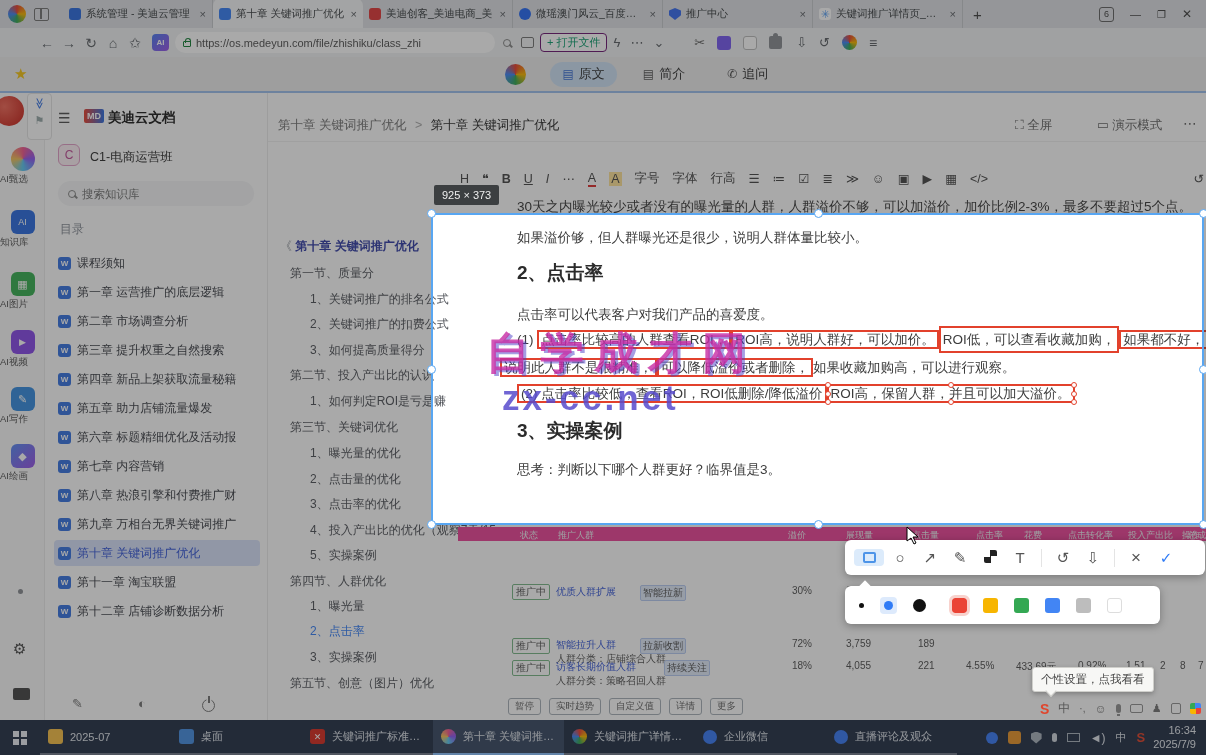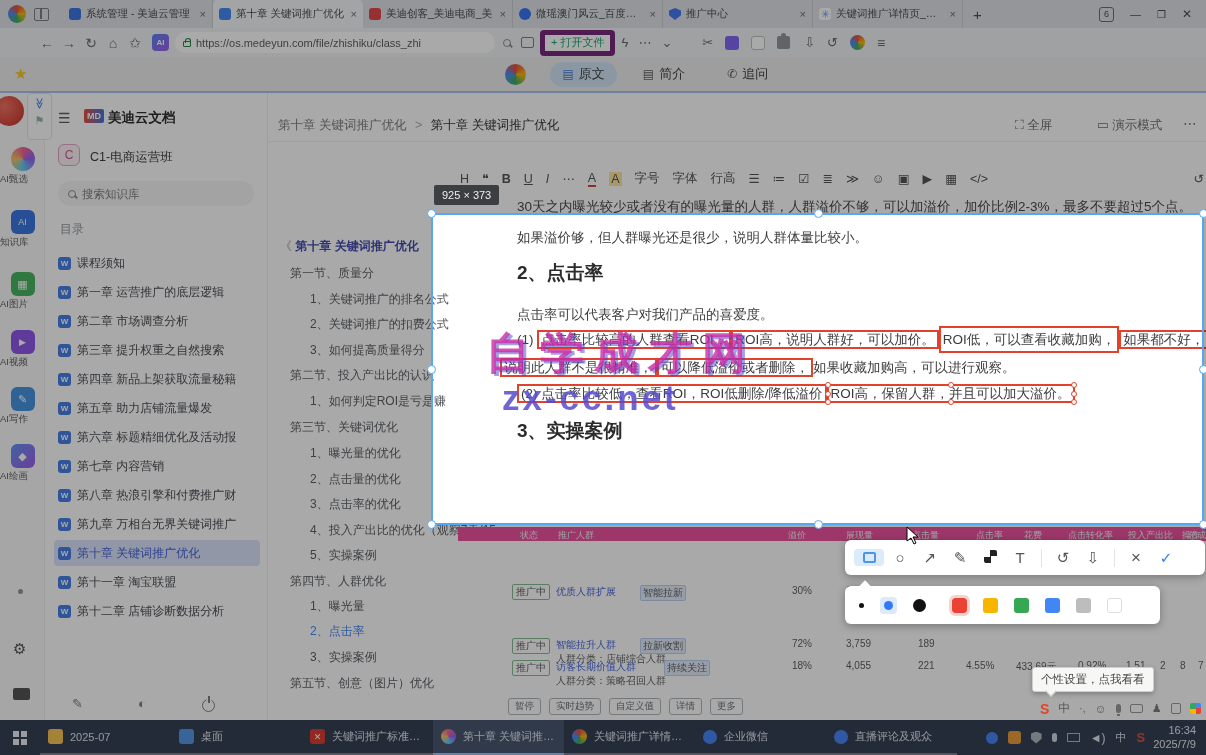--- a/index.html
+++ b/index.html
@@ -27,21 +27,21 @@
   .aibadge{width:17px;height:17px;border-radius:4px;background:linear-gradient(135deg,#4d7df2,#9b55e8);
            color:#fff;font-size:8px;font-weight:bold;display:flex;align-items:center;justify-content:center;margin:0 6px}
   .omni{width:320px;height:21px;background:#fff;border-radius:11px;display:flex;align-items:center;
         padding:0 8px;gap:5px;font-size:11px}
   .lock{width:8px;height:6px;border:1.2px solid #188038;border-radius:1px;position:relative;flex:none;margin-top:3px}
   .lock::before{content:"";position:absolute;left:1px;top:-4px;width:4px;height:4px;border:1.2px solid #188038;
                 border-bottom:none;border-radius:3px 3px 0 0}
   .lens{width:8px;height:8px;border:1.5px solid #888;border-radius:50%;position:relative;flex:none}
   .lens::after{content:"";position:absolute;width:4px;height:1.5px;background:#888;transform:rotate(45deg);right:-3px;bottom:-1px}
   .imgic{width:13px;height:11px;border:1.3px solid #777;border-radius:2px}
-  .openfile{height:19px;border:5px solid #701a75;color:#0f9d6e;border-radius:4px;font-size:11px;
+  .openfile{height:19px;border:1px solid #701a75;color:#0f9d6e;border-radius:4px;font-size:11px;
             display:flex;align-items:center;padding:8px 6px;background:#fff;margin:0 6px}
   .psearch{width:185px;height:21px;background:#fff;border-radius:11px;display:flex;align-items:center;gap:5px;
            padding:0 8px;margin-left:26px}
   .psearch input{border:none;outline:none;font-size:11px;color:#888;width:140px;background:transparent}
   .sq-purple{width:14px;height:14px;border-radius:3px;background:#7a5cf0}
   .sq-white{width:14px;height:14px;border-radius:3px;background:#fff;border:1px solid #bbb}
   .puzzle{width:13px;height:13px;background:#8b8f94;border-radius:2px;position:relative}
   .puzzle::after{content:"";position:absolute;left:4px;top:-3px;width:5px;height:5px;border-radius:50%;background:#8b8f94}
   .aibar{left:0;top:57px;width:1206px;height:36px;background:#ededee;border-bottom:2px solid #9fc0ee;
          display:flex;align-items:center}
@@ -394,20 +394,21 @@
   <div class="a doc" style="left:517px;top:331px">
     <span>(1) </span><span class="rbox">点击率比较高的人群查看ROI，</span><span class="rbox">ROI高，说明人群好，可以加价。</span><span class="rbox" style="padding:4px 2px">ROI低，可以查看收藏加购，</span><span class="rbox">如果都不好，</span>
   </div>
   <div class="a doc" style="left:500px;top:359px">
     <span class="rbox">说明此人群不是很精准，</span><span class="rbox">可以降低溢价或者删除，</span><span>如果收藏加购高，可以进行观察。</span>
   </div>
   <div class="a doc" style="left:517px;top:385px">
     <span class="rbox">(2) 点击率比较低，查看ROI，ROI低删除/降低溢价</span><span class="selbox"><span>ROI高，保留人群，并且可以加大溢价。</span><i class="hdot" style="left:-4px;top:-4px"></i><i class="hdot" style="right:-4px;top:-4px"></i><i class="hdot" style="left:-4px;bottom:-4px"></i><i class="hdot" style="right:-4px;bottom:-4px"></i><i class="hdot" style="left:calc(50% - 3px);top:-4px"></i><i class="hdot" style="left:calc(50% - 3px);bottom:-4px"></i><i class="hdot" style="left:-4px;top:calc(50% - 3px)"></i><i class="hdot" style="right:-4px;top:calc(50% - 3px)"></i></span>
   </div>
   <div class="a h3" style="left:517px;top:418px">3、实操案例</div>
+  <div class="a doc" style="left:517px;top:461px">思考：判断以下哪个人群更好？临界值是3。</div>
 
   <div class="a wm1">自学成才网</div>
   <div class="a wm2">zx-cc.net</div>
 
   <div class="a thead">
     <span style="left:62px">状态</span>
     <span style="left:100px">推广人群</span>
     <span style="left:330px">溢价</span>
     <span style="left:388px">展现量</span>
     <span style="left:454px">点击量</span>

